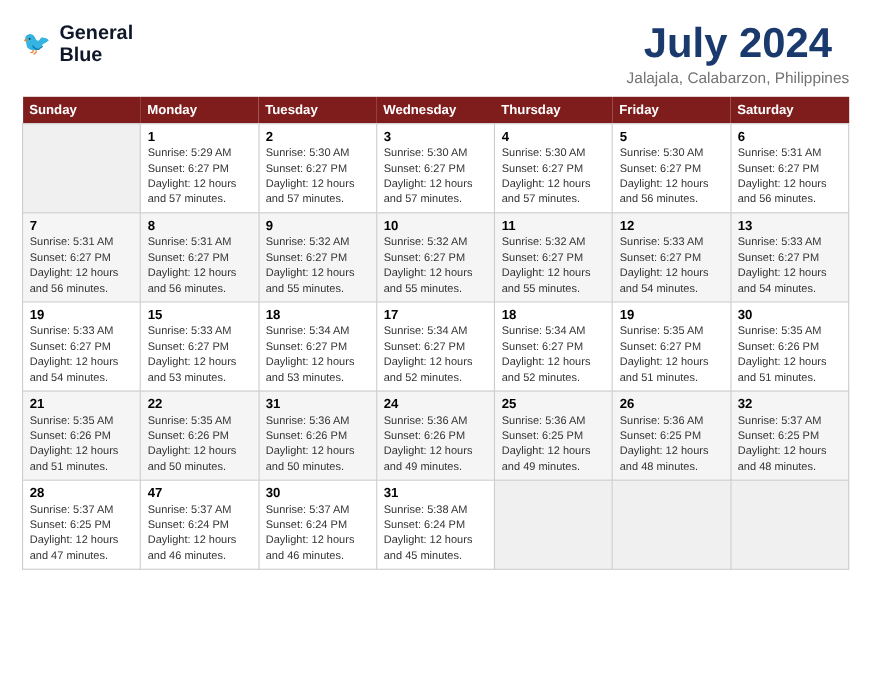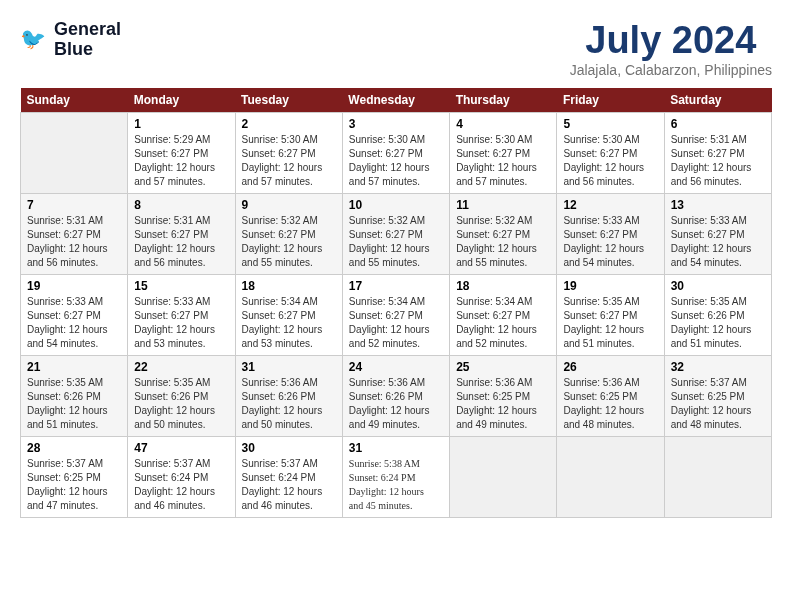--- a/index.html
+++ b/index.html
@@ -332,21 +332,21 @@
         </td>
         <td>
           <span class="day-number">30</span>
           <div class="day-info" style="white-space: pre-line;">Sunrise: 5:37 AM
 Sunset: 6:24 PM
 Daylight: 12 hours
 and 46 minutes.</div>
         </td>
         <td>
           <span class="day-number">31</span>
-          <div class="day-info" style="white-space: pre-line; font-family: Liberation Serif, serif;">Sunrise: 5:38 AM
+          <div class="day-info" style="white-space: pre-line;">Sunrise: 5:38 AM
 Sunset: 6:24 PM
 Daylight: 12 hours
 and 45 minutes.</div>
         </td>
         <td class="empty-cell"></td>
         <td class="empty-cell"></td>
         <td class="empty-cell"></td>
       </tr>
     </tbody>
 </table>

